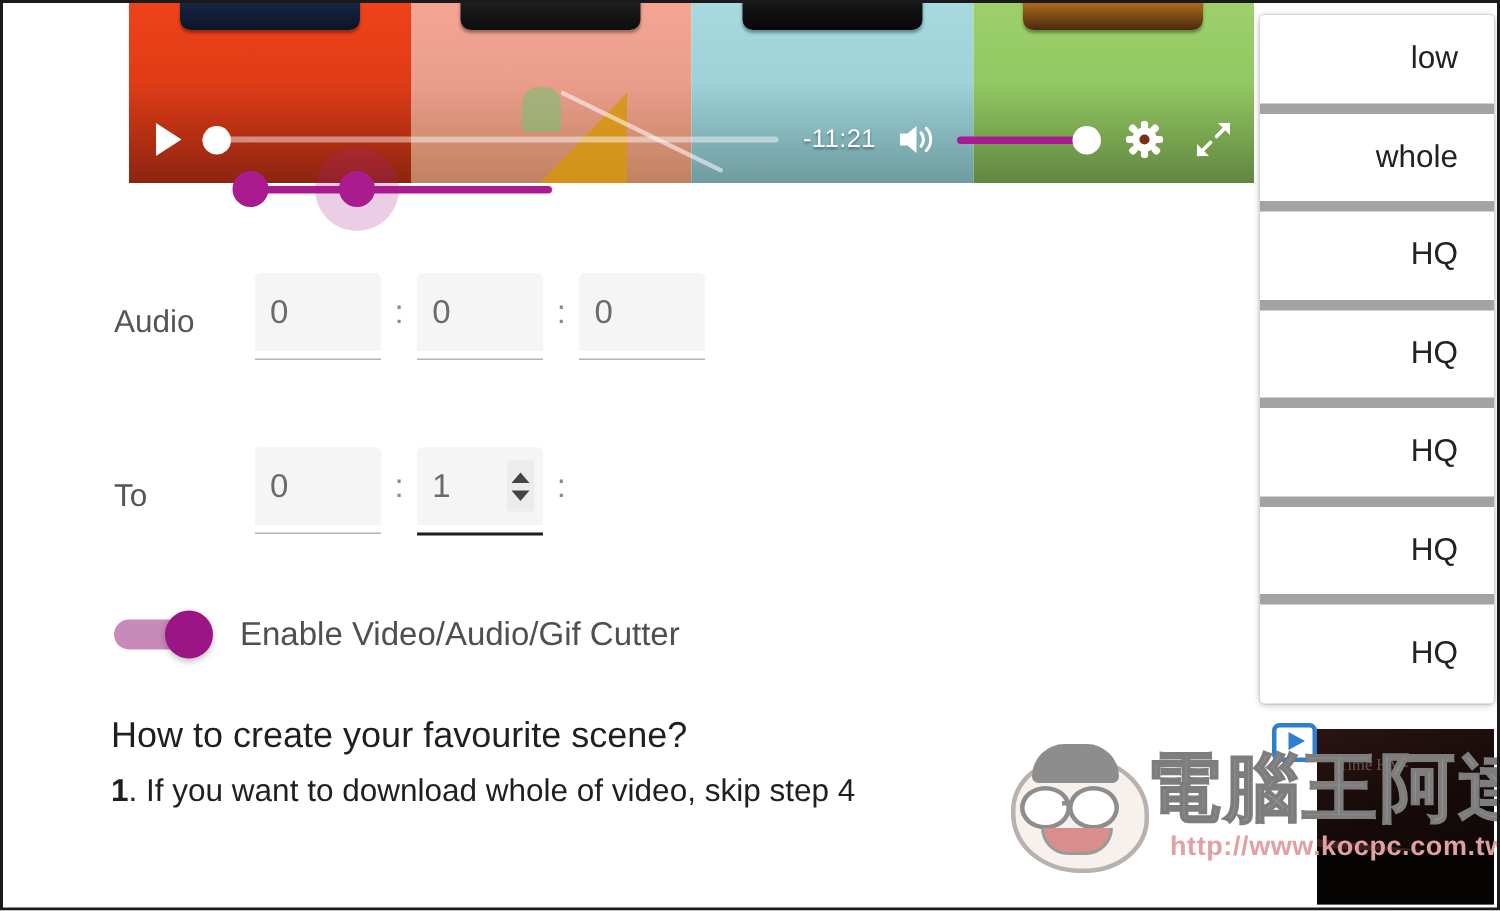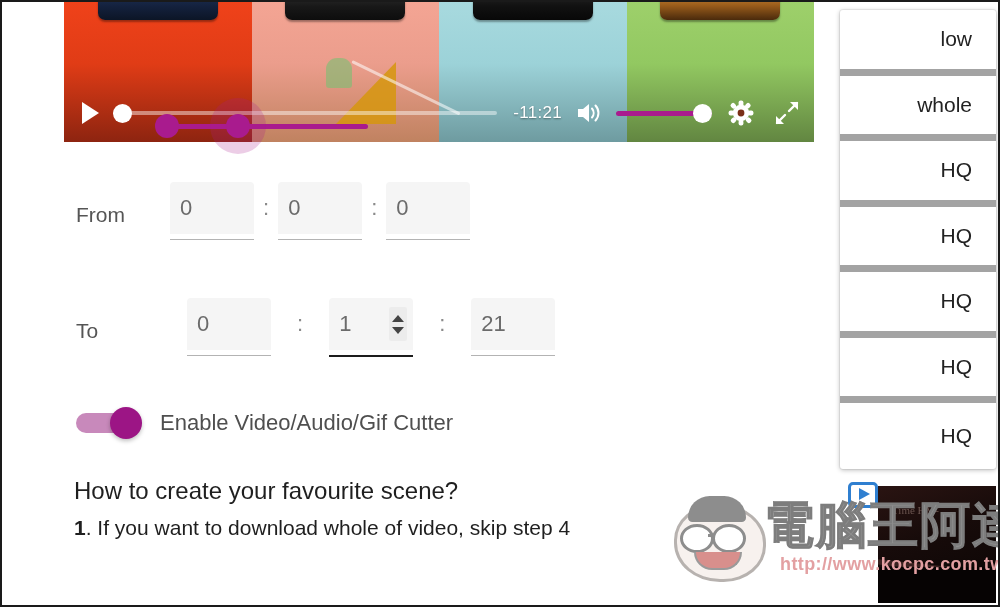--- a/index.html
+++ b/index.html
@@ -14,22 +14,22 @@
     width: 1000px; height: 607px;
     background: #ffffff;
     box-sizing: border-box;
     border: 2px solid #1a1a1a;
     overflow: hidden;
   }
 
   
   .player {
     position: absolute;
-    left: 62px; top: -2px;
-    width: 750px; height: 142px;
+    left: 84px; top: -2px;
+    width: 750px; height: 122px;
     overflow: hidden;
   }
   .vid-strip {
     position: absolute; inset: 0;
     display: flex;
   }
   .vid-panel { flex: 1 1 0; position: relative; }
   .p1 { background: linear-gradient(180deg,#f0421a 0%, #e03c16 45%, #8d2410 100%); }
   .p2 { background: linear-gradient(180deg,#f4a594 0%, #eb9d8c 45%, #c08260 100%); }
   .p3 { background: linear-gradient(180deg,#a8dadf 0%, #9cd2d8 45%, #6e9ba0 100%); }
@@ -161,21 +161,21 @@
   .rs-knob-a { left: 3px; }
   .rs-knob-b { left: 74px; }
 
   
   .field-row {
     position: absolute;
     left: 74px;
     display: flex; align-items: flex-start;
   }
   .row-from { top: 180px; }
-  .row-to   { top: 296px; gap: 17px; }
+  .row-to   { top: 296px; }
   .row-label {
     width: 94px;
     font-size: 21px;
     color: #555555;
     line-height: 1;
     padding-top: 22px;
   }
   .tfield {
     position: relative;
     width: 84px;
@@ -494,21 +494,21 @@
   </div>
 
   <div class="range-slider">
     <div class="rs-track"></div>
     <div class="rs-ripple"></div>
     <div class="rs-knob rs-knob-a"></div>
     <div class="rs-knob rs-knob-b"></div>
   </div>
 
   <div class="field-row row-from">
-    <div class="row-label">From</div>
+    <div class="row-label">Audio</div>
     <div class="tfield">
       <span class="tfield-val">0</span>
     </div>
     <div class="colon">:</div>
     <div class="tfield">
       <span class="tfield-val">0</span>
     </div>
     <div class="colon">:</div>
     <div class="tfield">
       <span class="tfield-val">0</span>
@@ -522,23 +522,20 @@
     </div>
     <div class="colon">:</div>
     <div class="tfield focused">
       <span class="tfield-val">1</span>
       <div class="spinner">
         <div class="spin-up"></div>
         <div class="spin-dn"></div>
       </div>
     </div>
     <div class="colon">:</div>
-    <div class="tfield">
-      <span class="tfield-val">21</span>
-    </div>
   </div>
 
   <div class="toggle-row">
     <div class="switch">
       <div class="switch-knob"></div>
     </div>
     <div class="toggle-label">Enable Video/Audio/Gif Cutter</div>
   </div>
 
   <div class="howto">

